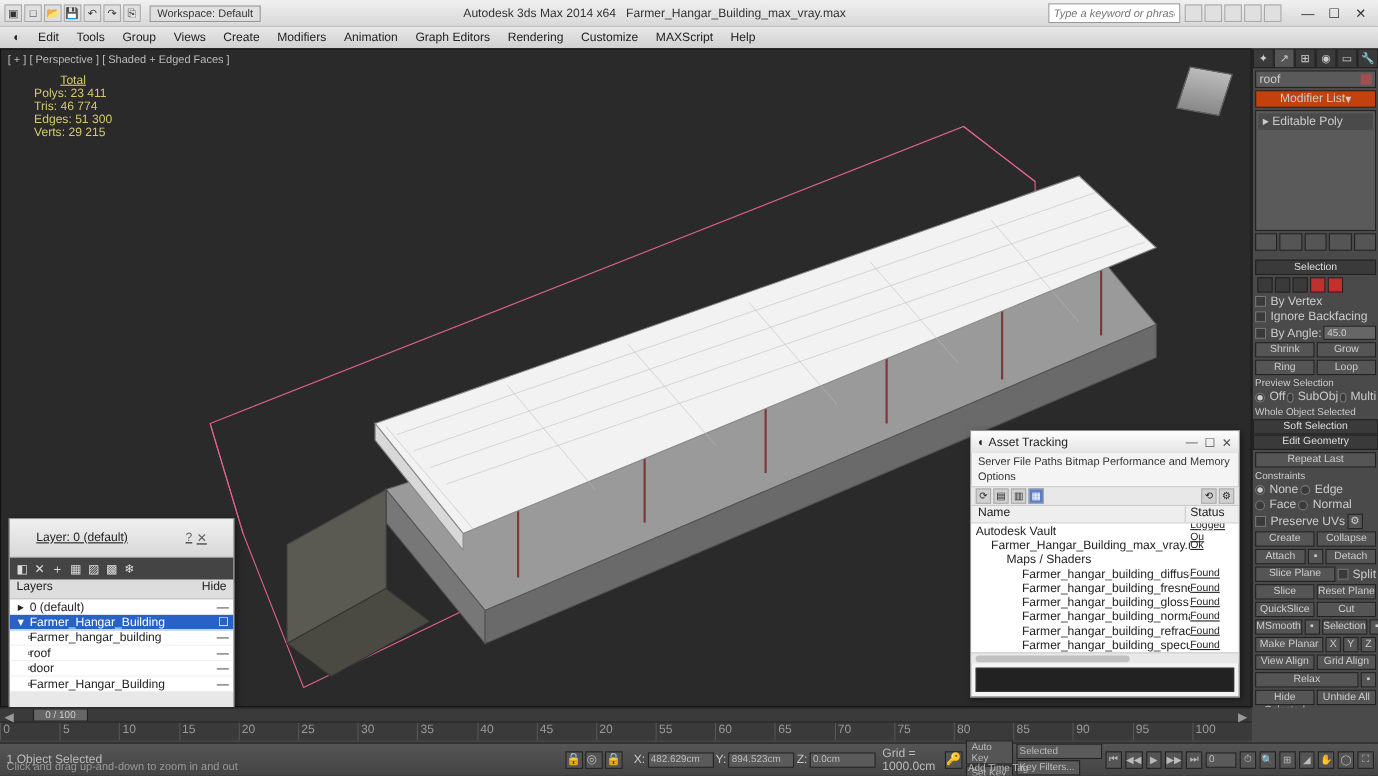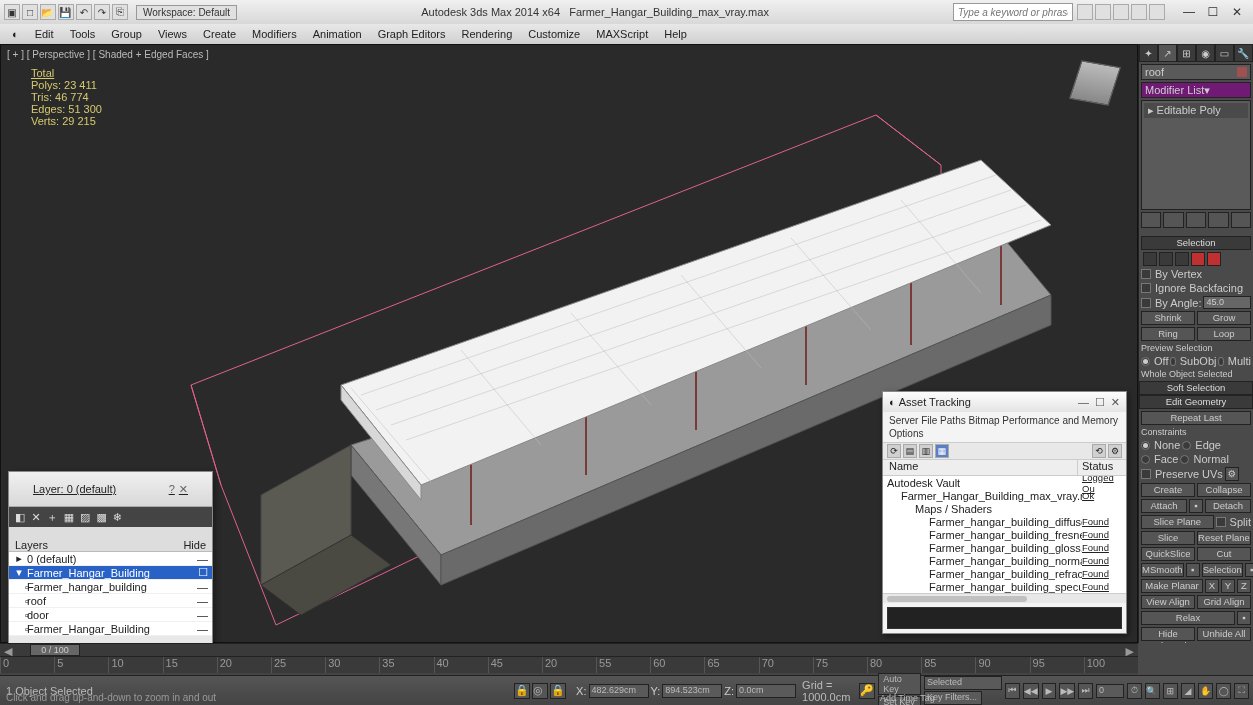--- a/index.html
+++ b/index.html
@@ -18,35 +18,35 @@
 .win-controls span { width: 24px; height: 16px; display: inline-flex; align-items: center; justify-content: center; font-size: 12px; color: #333; }
 
 
 .menubar { height: 20px; background: linear-gradient(#e8e8e8, #d0d0d0); display: flex; align-items: center; padding: 0 4px; color: #222; }
 .menubar span { padding: 2px 8px; font-size: 11px; cursor: default; }
 
 
 .viewport-area { position: absolute; left: 0; top: 44px; right: 115px; bottom: 62px; background: #2a2a2a; border: 1px solid #111; }
 .viewport-label { position: absolute; top: 4px; left: 6px; color: #bbb; font-size: 10px; }
 .stats { position: absolute; top: 22px; left: 30px; color: #d6c96f; font-size: 10px; line-height: 12px; }
-.stats .hdr { color: #d6c96f; text-decoration: underline; }
+.stats .hdr { color: #d6c96f; text-decoration: underline; text-align: center; }
 .viewcube { position: absolute; top: 8px; right: 12px; width: 60px; height: 60px; }
 .viewcube .cube { width: 40px; height: 40px; background: linear-gradient(#bbb,#888); transform: rotate(10deg) skew(-8deg); margin: 10px; border: 1px solid #666; }
 
 
 .building-svg { position: absolute; left: 40px; top: 60px; width: 1050px; height: 540px; }
 
 
 .layer-dialog { position: absolute; left: 8px; top: 471px; width: 205px; background: #e8e8e8; border: 1px solid #888; color: #222; box-shadow: 2px 2px 6px rgba(0,0,0,.4); }
 .layer-dialog .dlg-title { height: 35px; background: linear-gradient(#f0f0f0,#d8d8d8); display: flex; align-items: center; padding: 0 24px; border-bottom: 1px solid #aaa; text-decoration: underline; }
 .layer-dialog .dlg-title .sp { flex: 1; }
 .layer-dialog .dlg-title .btn { margin-left: 4px; color: #666; cursor: default; }
 .layer-toolbar { height: 20px; background: #444; display: flex; align-items: center; gap: 6px; padding: 0 6px; }
 .layer-toolbar span { color: #ddd; font-size: 11px; }
-.layer-hdr { height: 18px; background: #ddd; border-bottom: 1px solid #bbb; display: flex; padding: 12px 6px; font-size: 10px; }
+.layer-hdr { height: 18px; background: #ddd; border-bottom: 1px solid #bbb; display: flex; padding: 0 6px; font-size: 10px; }
 .layer-hdr .c1 { flex: 1; }
 .layer-list { background: #fff; }
 .layer-list .row { height: 14px; display: flex; align-items: center; padding: 0 4px; font-size: 10px; border-bottom: 1px solid #f0f0f0; }
 .layer-list .row .icon { width: 12px; text-align: center; }
 .layer-list .row .txt { flex: 1; padding-left: 2px; }
 .layer-list .row.sel { background: #2862c7; color: #fff; }
 .layer-list .row .ind1 { padding-left: 12px; }
 .layer-dialog .footer-space { height: 18px; background: #e8e8e8; }
 
 
@@ -71,21 +71,21 @@
 .asset-dialog .scrollbar { height: 10px; background: #e8e8e8; border-top: 1px solid #ccc; position: relative; }
 .asset-dialog .scrollbar .thumb { position: absolute; left: 4px; top: 2px; width: 140px; height: 6px; background: #c0c0c0; border-radius: 3px; }
 .asset-dialog .drop { height: 22px; margin: 4px; border: 1px solid #333; background: #222; }
 
 
 .command-panel { position: absolute; right: 0; top: 44px; width: 115px; bottom: 62px; background: #4a4a4a; border-left: 1px solid #222; font-size: 10px; color: #ccc; overflow: hidden; }
 .cp-tabs { height: 18px; background: #3a3a3a; display: flex; }
 .cp-tabs span { flex: 1; border: 1px solid #222; display: flex; align-items: center; justify-content: center; font-size: 10px; }
 .cp-tabs span.active { background: #555; }
 .cp-name { height: 16px; background: #5a5a5a; border: 1px solid #222; margin: 2px; padding: 0 3px; display: flex; align-items: center; }
-.cp-dropdown { height: 16px; background: #701a75; border: 1px solid #222; margin: 2px; padding: 0 3px; display: flex; align-items: center; justify-content: flex-start; }
+.cp-dropdown { height: 16px; background: #c2410c; border: 1px solid #222; margin: 2px; padding: 0 3px; display: flex; align-items: center; justify-content: center; }
 .cp-stack { height: 110px; background: #5a5a5a; border: 1px solid #222; margin: 2px; padding: 2px; }
 .cp-stack .item { padding: 1px 4px; background: #4a4a4a; }
 .cp-toolrow { height: 16px; display: flex; margin: 2px; gap: 2px; }
 .cp-toolrow span { flex: 1; background: #555; border: 1px solid #222; }
 .cp-sep { height: 4px; }
 .cp-section { margin: 2px; }
 .cp-section-hdr { height: 14px; background: #3a3a3a; border: 1px solid #222; text-align: center; color: #ddd; font-size: 9.5px; }
 .cp-subrow { display: flex; align-items: center; margin: 2px 0; gap: 2px; }
 .cp-checkbox { width: 10px; height: 10px; border: 1px solid #777; background: #3a3a3a; display: inline-block; margin-right: 2px; }
 .cp-radio { width: 9px; height: 9px; border: 1px solid #777; border-radius: 50%; background: #3a3a3a; display: inline-block; margin-right: 2px; }

